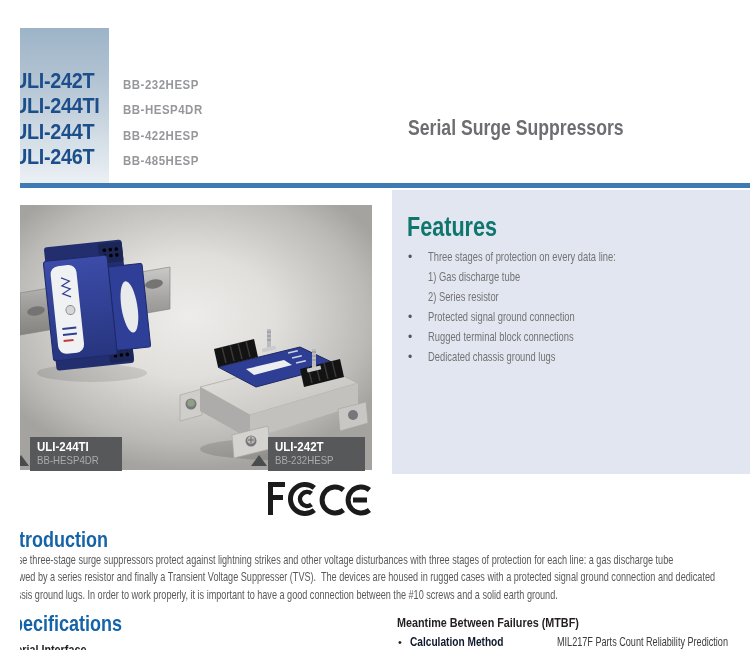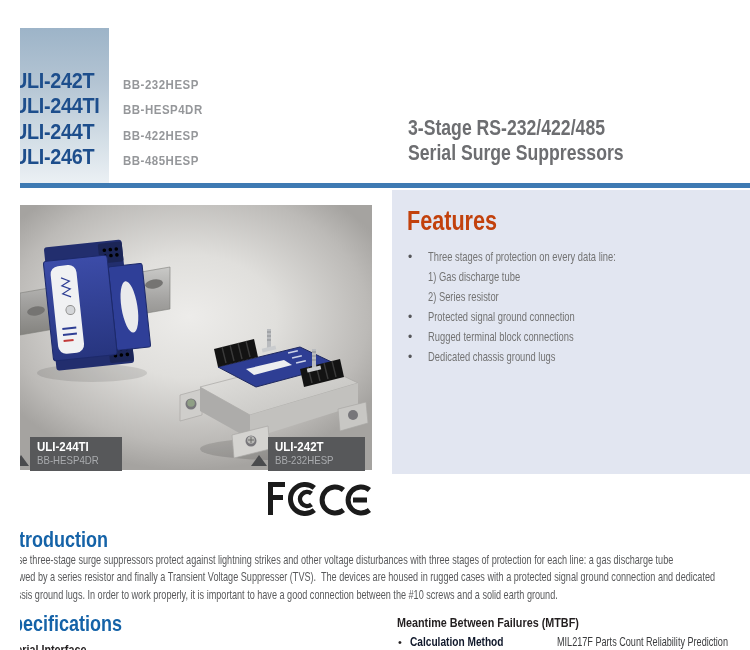--- a/index.html
+++ b/index.html
@@ -23,21 +23,21 @@
 
   .photo{left:0;top:205px;width:352px;height:265px;
     background:radial-gradient(ellipse 62% 58% at 48% 42%, #edecea 0%, #e0dfdc 40%, #bcbab7 82%, #a5a3a0 100%);}
   .caption{position:absolute;width:85px;height:31px;background:#57585a;padding:3px 0 0 7px;box-sizing:content-box;}
   .cap-model{font-size:12.5px;font-weight:bold;color:#ffffff;line-height:14px;}
   .cap-code{font-size:10.5px;color:#a9abae;line-height:12px;}
   .tri{position:absolute;width:0;height:0;border-left:8px solid transparent;
        border-right:8px solid transparent;border-bottom:11px solid #4a4b4d;}
 
   .features{left:372px;top:190px;width:378px;height:284px;background:#e2e6f1;}
-  .features-title{position:absolute;left:15px;top:16px;font-size:27px;font-weight:bold;color:#c2410c;}
+  .features-title{position:absolute;left:15px;top:22px;font-size:27px;font-weight:bold;color:#0f766e;}
   .flist{position:absolute;left:16px;top:57px;}
   .frow{display:flex;height:20px;line-height:20px;}
   .fb{width:20px;font-size:12px;color:#55565a;}
   .ft{font-size:13px;color:#737373;}
 
   .certs{left:238px;top:478px;width:118px;height:44px;}
 
   .intro-title{left:-17px;top:527px;font-size:22.5px;font-weight:bold;color:#1563a8;}
   .intro-body{left:-18px;top:551px;}
   .intro-line{line-height:17.4px;font-size:13px;color:#58595b;}
@@ -65,21 +65,20 @@
   </div>
 
   <div class="abs codes">
     <div class="code-line"><span class="s85">BB-232HESP</span></div>
     <div class="code-line"><span class="s85">BB-HESP4DR</span></div>
     <div class="code-line"><span class="s85">BB-422HESP</span></div>
     <div class="code-line"><span class="s85">BB-485HESP</span></div>
   </div>
 
   <div class="abs doc-title">
-    <div><span class="s82">3-Stage RS-232/422/485</span></div>
     <div><span class="s82">Serial Surge Suppressors</span></div>
   </div>
 
   <div class="abs rule"></div>
 
   <div class="abs photo">
     <svg width="352" height="265" viewBox="0 0 352 265">
       <defs>
         <linearGradient id="railGrad" x1="0" y1="0" x2="0" y2="1">
           <stop offset="0" stop-color="#c9c9c7"></stop>

